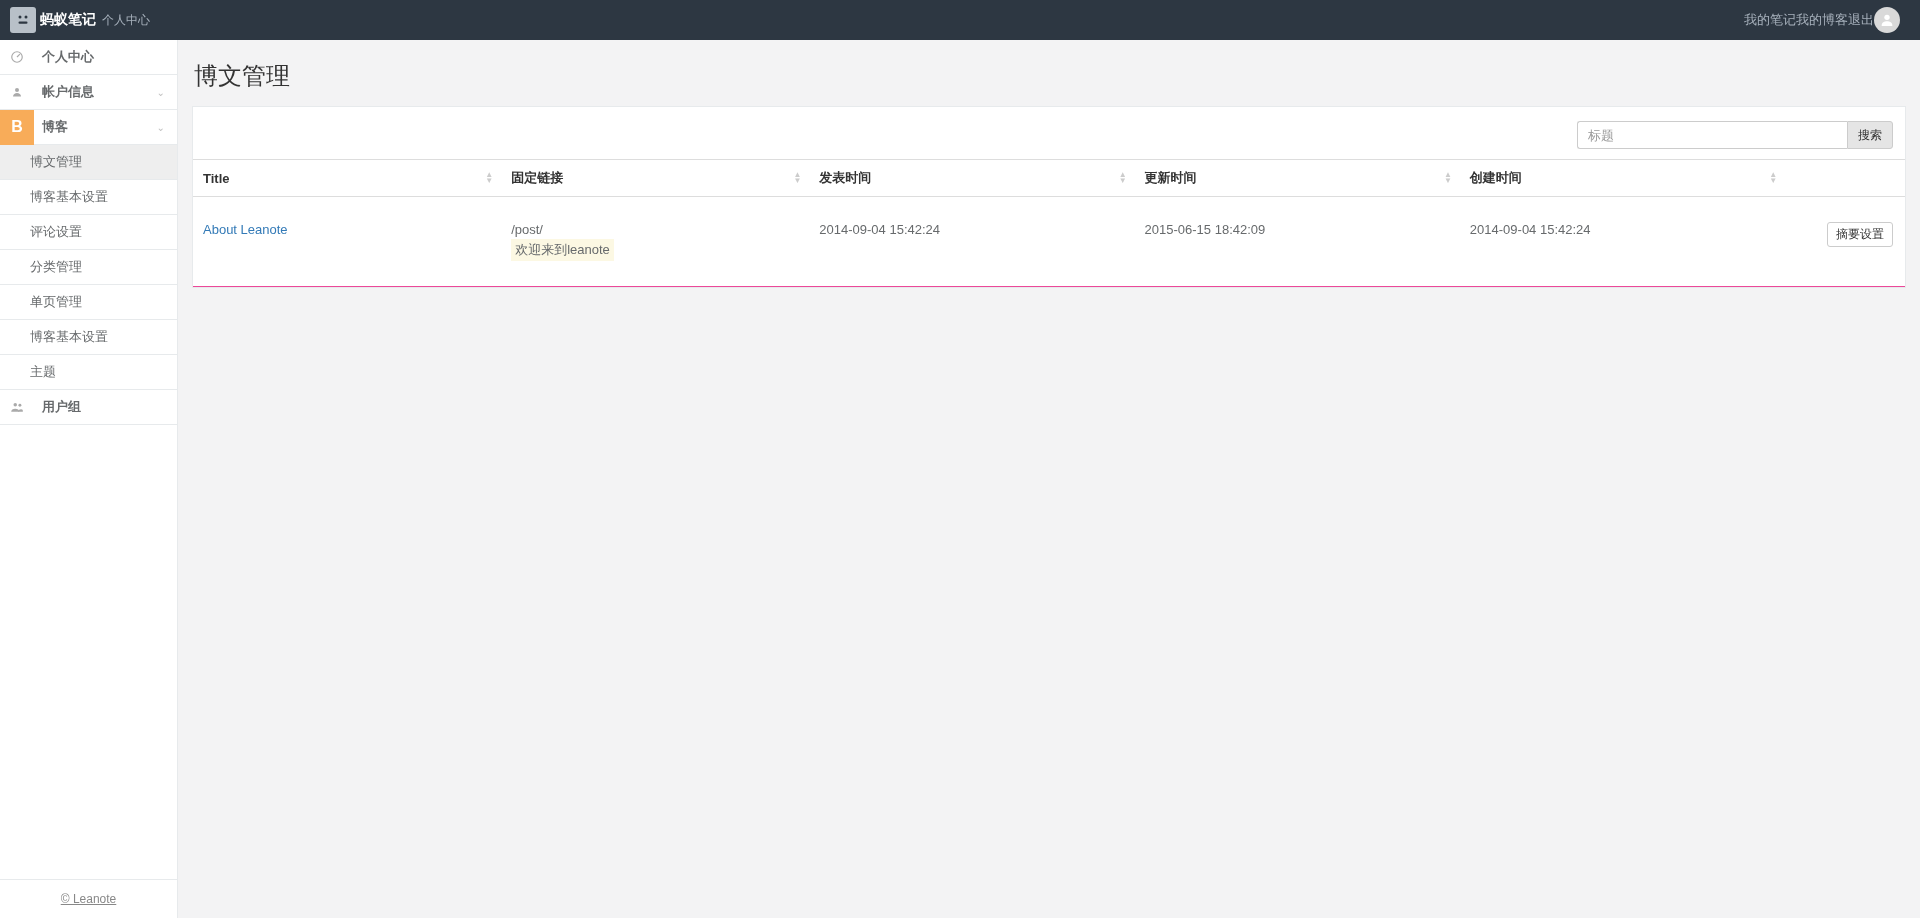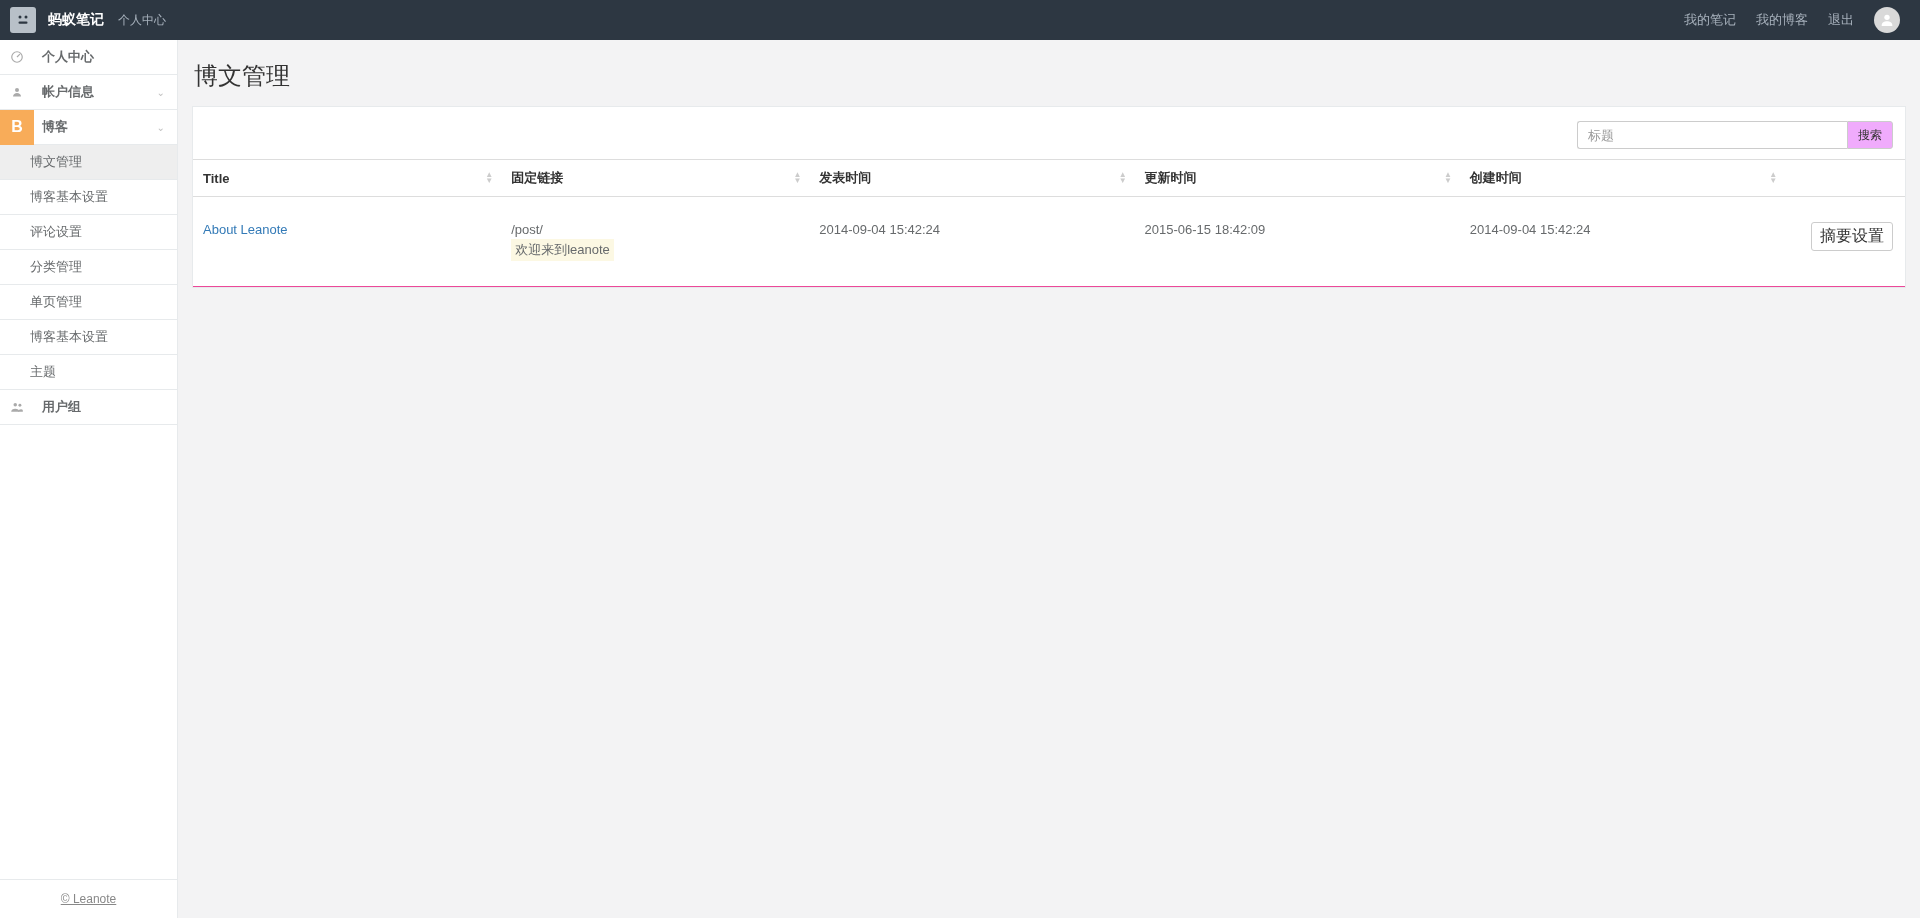--- a/index.html
+++ b/index.html
@@ -1,25 +1,25 @@
 <!DOCTYPE html>
 <html><head>
   <meta charset="utf-8">
   <style>
     * { margin: 0; padding: 0; box-sizing: border-box; }
     body { font-family: "Helvetica Neue", Helvetica, Arial, "Microsoft YaHei", sans-serif; font-size: 13px; color: #333; background: #f3f3f4; }
     
     .header { background: #2d3742; height: 40px; display: flex; align-items: center; padding: 0 10px; color: #fff; }
-    .brand { display: flex; align-items: center; gap: 12px; }
+    .brand { display: flex; align-items: center; gap: 4px; }
     .brand-logo { width: 26px; height: 26px; background: #b8c0c8; border-radius: 3px; display: flex; align-items: center; justify-content: center; }
     .brand-logo svg { width: 18px; height: 18px; fill: #2d3742; }
     .brand-name { font-weight: bold; font-size: 14px; }
     .brand-sub { font-size: 12px; color: #a7b1bc; margin-left: 2px; }
     .header-spacer { flex: 1; }
-    .header-links { display: flex; align-items: center; gap: 20px; margin-right: 10px; }
+    .header-links { display: flex; align-items: center; margin-right: 10px; }
     .header-link { color: #a7b1bc; text-decoration: none; cursor: pointer; font-size: 13px; }
     .avatar { width: 26px; height: 26px; background: #d9d9d9; border-radius: 50%; display: flex; align-items: center; justify-content: center; }
     .avatar svg { width: 16px; height: 16px; fill: #fff; }
     
     .layout { display: flex; height: calc(100vh - 40px); }
     
     .sidebar { width: 178px; background: #fff; border-right: 1px solid #e7eaec; display: flex; flex-direction: column; }
     .sidebar-scroll { flex: 1; overflow-y: auto; }
     .nav-item { display: flex; align-items: center; height: 35px; border-bottom: 1px solid #e7eaec; cursor: pointer; color: #676a6c; }
     .nav-icon { width: 34px; display: flex; align-items: center; justify-content: center; color: #aaa; font-size: 14px; }
@@ -33,29 +33,29 @@
     .sidebar-footer { padding: 12px 12px; text-align: center; color: #888; border-top: 1px solid #e7eaec; font-size: 12px; text-decoration: underline; }
     
     .main { flex: 1; overflow-y: auto; padding: 16px 14px; }
     .page-title { font-size: 24px; color: #333; margin: 4px 0 14px 2px; font-weight: normal; }
     
     .panel { background: #fff; border: 1px solid #e7eaec; }
     .panel-top { display: flex; justify-content: flex-end; padding: 14px 12px 10px; }
     .search-group { display: flex; }
     .search-input { width: 270px; height: 28px; border: 1px solid #ccc; border-right: none; border-radius: 3px 0 0 3px; padding: 0 10px; font-size: 13px; color: #0369a1; outline: none; }
     .search-input::placeholder { color: #999; }
-    .search-btn { height: 28px; border: 1px solid #ccc; background: #f0abfc; padding: 0 10px; border-radius: 0 3px 3px 0; cursor: pointer; font-size: 12px; color: #333; }
+    .search-btn { height: 28px; border: 1px solid #ccc; background: #e5e5e5; padding: 0 10px; border-radius: 0 3px 3px 0; cursor: pointer; font-size: 12px; color: #333; }
     
     table { width: 100%; border-collapse: collapse; }
     th { text-align: left; font-weight: bold; padding: 9px 10px; border-top: 1px solid #ddd; border-bottom: 1px solid #ddd; color: #333; font-size: 13px; position: relative; }
     .sort-icons { position: absolute; right: 8px; top: 50%; transform: translateY(-50%); display: flex; flex-direction: column; line-height: 6px; color: #ccc; font-size: 8px; }
     td { padding: 25px 10px; vertical-align: top; font-size: 13px; color: #676a6c; border-bottom: 1px solid #ec4899; }
     .title-link { color: #337ab7; text-decoration: none; cursor: pointer; }
     .excerpt { background: #fcf8e3; color: #676a6c; padding: 2px 4px; display: inline-block; margin-top: 2px; }
-    .row-btn { border: 1px solid #ccc; background: #fff; border-radius: 3px; padding: 3px 8px; cursor: pointer; font-size: 16px; color: #333; }
+    .row-btn { border: 1px solid #ccc; background: #fff; border-radius: 3px; padding: 3px 8px; cursor: pointer; font-size: 12px; color: #333; }
     td.actions { text-align: right; padding-right: 12px; }
     
     .col-title { width: 18%; }
     .col-perma { width: 18%; }
     .col-publish { width: 19%; }
     .col-update { width: 19%; }
     .col-create { width: 19%; }
   </style>
 </head>
 <body>

